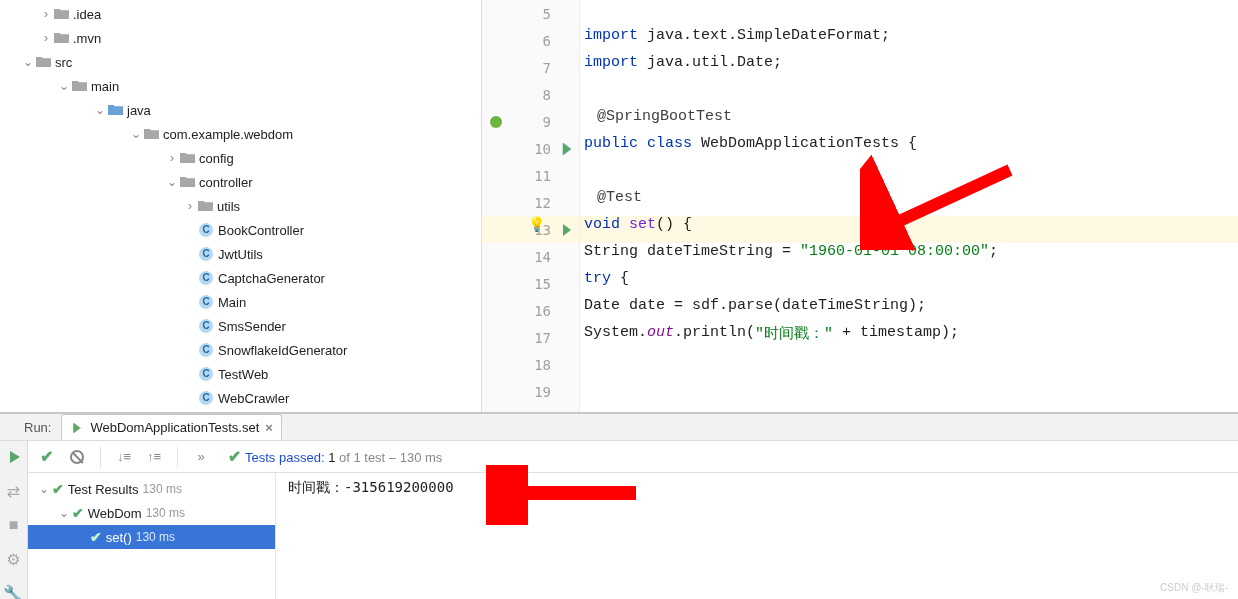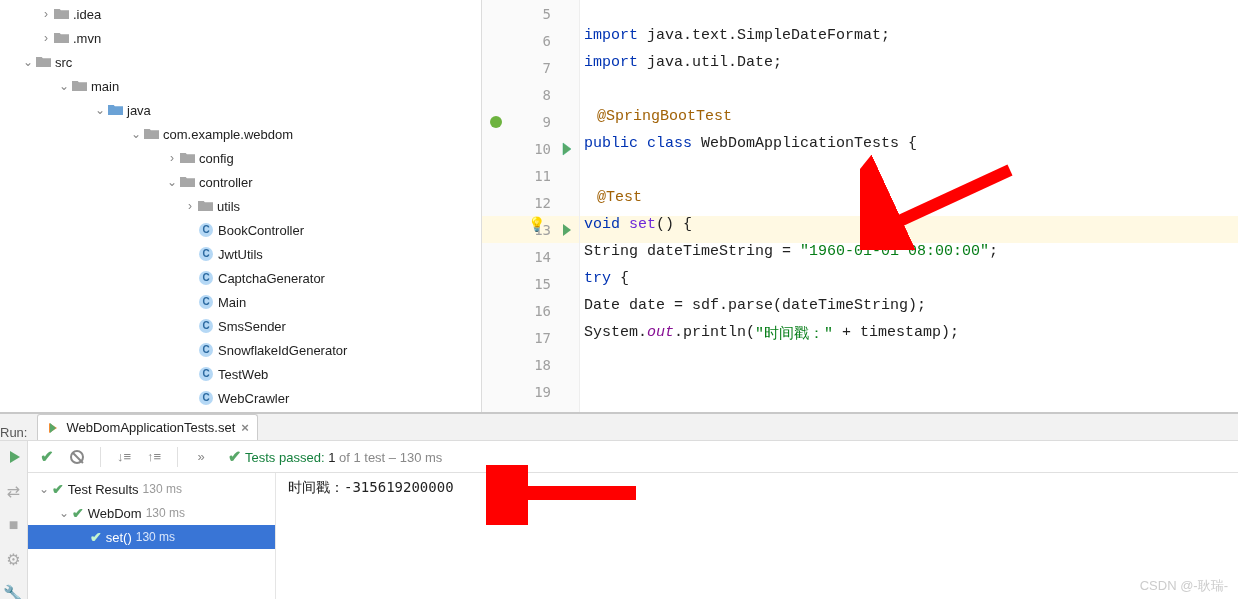--- a/index.html
+++ b/index.html
@@ -22,56 +22,56 @@
 .gutter { width: 98px; background: #fafafa; border-right: 1px solid #eee; }
 .gutter-row { height: 27px; display: flex; align-items: center; justify-content: flex-end; padding-right: 28px; color: #a0a0a0; font-family: Consolas, monospace; font-size: 14px; position: relative; }
 .gutter-icon { position:absolute; left:6px; width:16px; height:16px; }
 .gutter-run { position:absolute; right:4px; width:16px; height:16px; }
 .leaf-icon svg, .gutter-run svg, .gutter-icon svg { width:16px; height:16px; }
 .bulb { position:absolute; font-size:14px;}
 .code-area { flex: 1; font-family: Consolas, "Courier New", monospace; font-size: 15px; position: relative; }
 .code-line { height: 27px; display: flex; padding-left: 4px; white-space: pre; }
 .hl-yellow { background: #fff9e3; }
 .kw { color: #0033b3; }
-.ann { color: #a16207; padding-left: 13px; }
+.ann { color: #404040; padding-left: 13px; }
 .str { color: #067d17; }
 .param-hint { background: #eef1f6; color: #888; border-radius:3px; padding:1px 4px; font-size:13px;}
 .brown { color: #6d28d9; }
 .purple { color: #871094; font-style: italic; }
 
 
 .run-panel { border-top: 2px solid #c8c8c8; height: 187px; display: flex; flex-direction: column; }
-.run-header { height: 28px; background: #f2f2f2; display: flex; align-items: flex-end; padding-left: 0; border-bottom: 1px solid #dcdcdc; gap:2px;}
+.run-header { height: 28px; background: #f2f2f2; display: flex; align-items: center; padding-left: 24px; border-bottom: 1px solid #dcdcdc; gap:2px;}
 .run-label { color:#555; margin-right:8px;}
 .tab-active { background: #fff; border:1px solid #ccc; border-bottom:none; height:26px; display:flex; align-items:center; padding:0 8px; gap:6px; border-top-left-radius:3px; border-top-right-radius:3px;}
 .close-x { color:#888; font-weight:bold; cursor:pointer; }
 .run-body { flex:1; display:flex; }
 .run-left-toolbar { width:28px; background:#f2f2f2; border-right:1px solid #dcdcdc; display:flex; flex-direction:column; align-items:center; padding-top:6px; gap:14px;}
 .toolbar-icon { color:#666; font-size:16px; cursor:pointer; width:20px; height:20px; display:flex;align-items:center;justify-content:center;}
 .green-play svg { width:16px; height:16px; fill:#59a869;}
 .run-content { flex:1; display:flex; flex-direction:column;}
 .run-toolbar2 { height:32px; border-bottom:1px solid #e0e0e0; display:flex; align-items:center; padding:0 8px; gap:8px;}
 .tb-btn { width:22px; height:22px; display:flex;align-items:center;justify-content:center; color:#888; cursor:pointer; border-radius:3px;}
 .check-green { color:#59a869; font-weight:bold; font-size:16px;}
 .circle-slash { border:2px solid #888; border-radius:50%; width:14px; height:14px; position:relative;}
 .circle-slash::after{content:"";position:absolute;width:14px;height:2px;background:#888;top:5px;left:-1px;transform:rotate(45deg);}
 .test-status { color:#888; margin-left:8px;}
-.test-status .pass { color:#15803d; font-weight:500;}
+.test-status .pass { color:#1d4ed8; font-weight:500;}
 .test-status b { color:#222; font-weight:400;}
 .results-row { flex:1; display:flex; }
 .test-tree { width:248px; border-right:1px solid #e5e5e5; padding-top:4px;}
 .tt-row { display:flex; align-items:center; height:24px; padding-left:4px; font-size:13px;}
 .tt-row.selected { background:#3975d6; color:#fff;}
 .tt-time { color:#999; margin-left:4px; font-size:12px;}
 .tt-row.selected .tt-time { color:#d9e6fb;}
 .tt-check { color:#59a869; font-weight:bold; margin-right:4px; font-size:14px;}
 .tt-row.selected .tt-check { color:#c5f5cf;}
 .console { flex:1; padding:6px 12px; font-family:Consolas,monospace; font-size:14px; position:relative;}
 .sep { width:1px; background:#e0e0e0; margin:0 4px; height:20px;}
-.watermark { position:absolute; bottom:4px; right:10px; color:#ccc; font-size:13px;}
+.watermark { position:absolute; bottom:4px; right:10px; color:#ccc; font-size:10px;}
 </style>
 </head>
 <body>
 
 <div class="main-area">
 
   <div class="project-tree">
     <div class="tree-row">
         <span class="indent" style="width:38px"></span>
         <span class="arrow">›</span>

